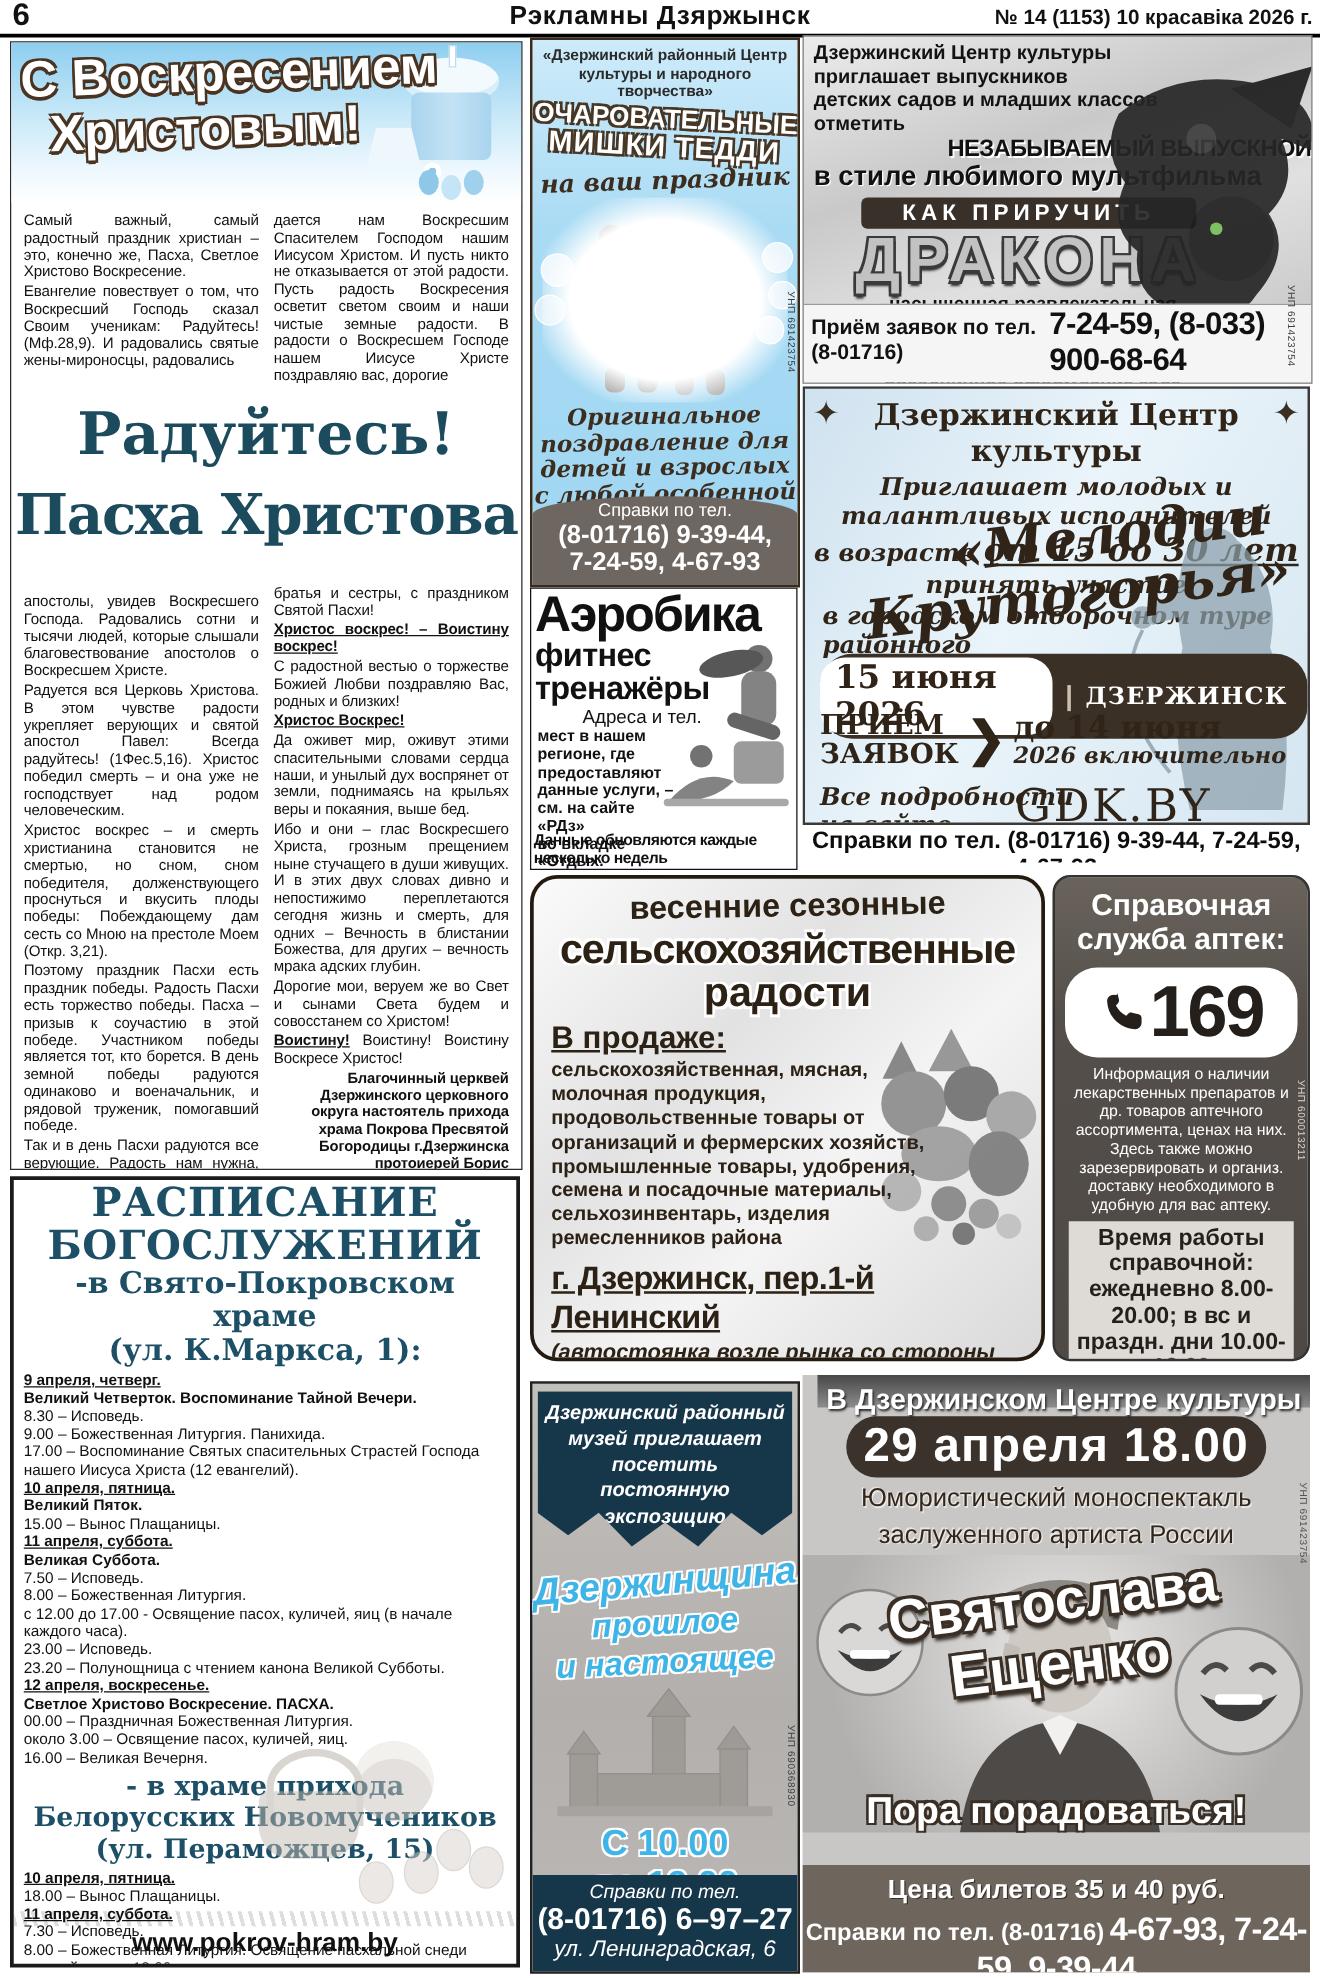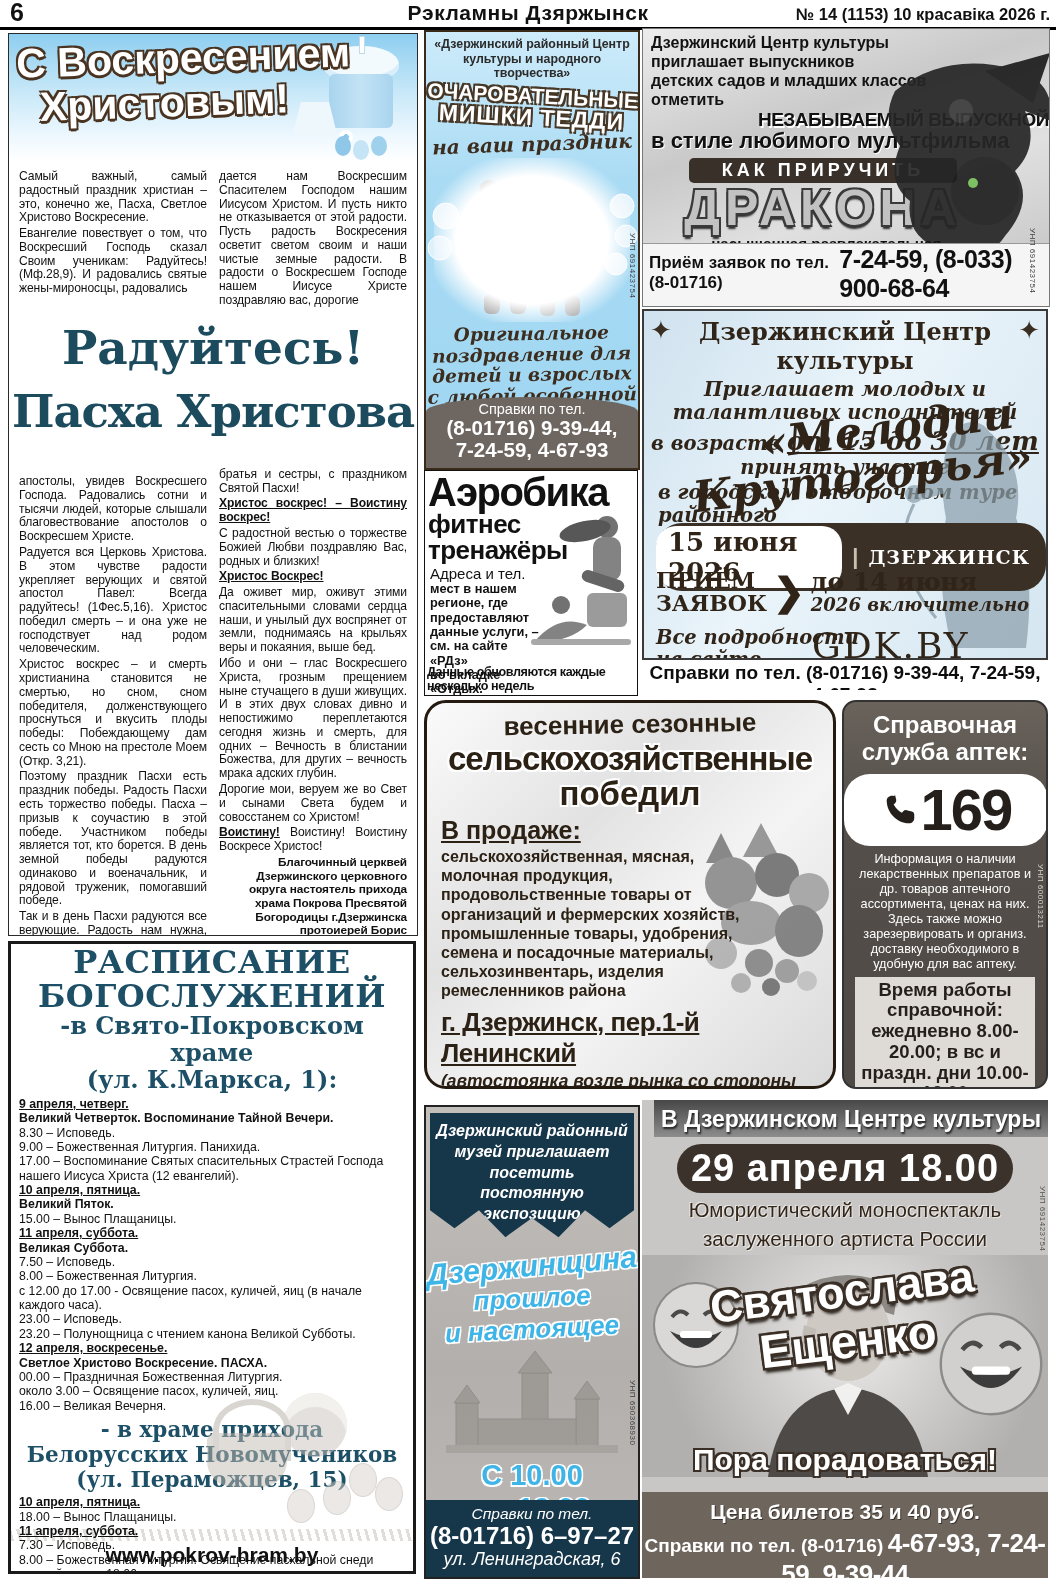--- a/index.html
+++ b/index.html
@@ -65,21 +65,21 @@
   .td-blob{position:absolute;left:8px;top:2px;width:196px;height:164px;background:radial-gradient(ellipse at center,#ffffff 55%,rgba(255,255,255,0) 78%);}
   .td-body{font-family:"DejaVu Serif",serif;font-style:italic;font-weight:bold;font-size:18.5px;color:#3c2d1f;text-align:center;line-height:1.12;transform:rotate(-1deg);}
   .td-foot{position:absolute;left:0;right:0;bottom:0;background:#6e6660;color:#fff;text-align:center;padding:4px 0 6px;border-radius:55% 55% 0 0/16px 16px 0 0;}
   .td-foot .l{font-size:14.5px;}
   .td-foot .p{font-size:20.5px;font-weight:bold;line-height:1.1;}
   .unp-v{position:absolute;right:1px;top:46%;writing-mode:vertical-rl;font-size:8px;color:#3f3f3f;letter-spacing:.5px;z-index:5;}
   
   .aero{left:424px;top:470px;width:212px;height:224px;border:1.5px solid #111;background:#fff;overflow:hidden;}
   .ae-title{font-weight:bold;font-size:40px;letter-spacing:-1.5px;line-height:.95;padding:2px 0 0 3px;}
   .ae-sub{font-weight:bold;font-size:26px;line-height:1;padding-left:3px;letter-spacing:-.5px;}
-  .ae-l1{font-size:15px;padding-left:5px;margin-top:2px;}
+  .ae-l1{font-size:15px;padding-left:5px;margin-top:2px;margin-left:36px;}
   .ae-lines{font-weight:bold;font-size:12.8px;line-height:1.12;padding-left:5px;white-space:pre-line;width:118px;}
   .ae-foot{position:absolute;left:2px;right:2px;bottom:2px;font-weight:bold;font-size:12.6px;letter-spacing:-.4px;}
   .ae-photo{position:absolute;right:0;top:38px;width:108px;height:152px;opacity:.85;}
   
   .fair{left:424px;top:700px;width:412px;height:389px;border:3px solid #241a10;border-radius:22px;overflow:hidden;color:#2c2115;
      background:linear-gradient(135deg,#fbfbfb,#e2e2e2 35%,#f4f4f4 60%,#d9d9d9);box-sizing:border-box;}
   .fa-top{font-weight:bold;font-size:26px;text-align:center;margin-top:6px;transform:rotate(-1deg);}
   .fa-t1{font-weight:bold;font-size:33px;text-align:center;letter-spacing:-1px;line-height:1;margin-top:2px;
      text-shadow:2px 2px 0 #fff,-2px -2px 0 #fff,2px -2px 0 #fff,-2px 2px 0 #fff;}
   .fa-t2{font-weight:bold;font-size:33px;text-align:center;line-height:1;margin-top:2px;
@@ -149,28 +149,28 @@
   .ml-priem .d2{font-family:"DejaVu Serif",serif;font-weight:bold;font-style:italic;font-size:18px;color:#2f2417;}
   .ml-det{position:absolute;left:12px;top:316px;font-family:"DejaVu Serif",serif;font-style:italic;font-weight:bold;font-size:19.5px;color:#2f2417;line-height:1.12;z-index:3;}
   .ml-site{position:absolute;left:168px;top:314px;font-family:"DejaVu Serif",serif;font-size:36px;color:#2f2417;letter-spacing:2px;z-index:3;}
   .ml-foot{position:absolute;left:0;right:0;bottom:0;height:28px;font-weight:bold;font-size:19px;color:#0d0d0d;padding-top:4px;text-align:center;}
   .ml-singer{position:absolute;right:0;bottom:0;width:170px;height:250px;opacity:.8;z-index:1;}
   .ml-orn{position:absolute;color:#3a2f22;z-index:2;font-size:26px;}
   
   .pha{left:842px;top:700px;width:206px;height:389px;border:2px solid #333;border-radius:14px;overflow:hidden;color:#fff;box-sizing:border-box;
      background:linear-gradient(180deg,#6a635c,#544f4a 30%,#4e4944);}
   .ph-title{font-weight:bold;font-size:24px;text-align:center;line-height:1.12;margin-top:10px;}
-  .ph-box{margin:8px auto 0;width:204px;height:72px;background:#fff;border-radius:26px;display:flex;align-items:center;justify-content:center;gap:2px;}
+  .ph-box{margin:8px auto 0;width:186px;height:72px;background:#fff;border-radius:26px;display:flex;align-items:center;justify-content:center;gap:2px;}
   .ph-num{font-weight:bold;font-size:58px;color:#241f1b;letter-spacing:-2px;line-height:1;}
   .ph-info{text-align:center;font-size:12.7px;line-height:1.18;padding:6px 8px 0;}
   .ph-hours{margin:5px auto 0;width:176px;background:#dedad6;color:#241f1b;text-align:center;font-weight:bold;font-size:18.5px;line-height:1.12;padding:3px 2px;}
   .pha .unp-v{color:#d9d6d2;top:42%;}
   
   .esh{left:642px;top:1100px;width:406px;height:478px;overflow:hidden;background:#c9c7c5;}
-  .es-hdr{height:37px;background:linear-gradient(180deg,#474747,#8d8d8d);color:#fff;font-weight:bold;font-size:23px;text-align:center;line-height:38px;text-shadow:1px 2px 2px #222;margin-left:12px;}
+  .es-hdr{height:26px;background:linear-gradient(180deg,#474747,#8d8d8d);color:#fff;font-weight:bold;font-size:23px;text-align:center;line-height:38px;text-shadow:1px 2px 2px #222;margin-left:12px;}
   .es-pill{margin:7px auto 0;width:336px;background:#3b332b;border-radius:30px;color:#fff;font-weight:bold;font-size:38px;text-align:center;padding:3px 0;letter-spacing:1px;}
   .es-sub{ text-align:center;font-weight:normal;font-size:20.5px;color:#32261a;line-height:1.18;margin-top:5px;
      text-shadow:1px 1px 0 #e8e6e4,-1px -1px 0 #e8e6e4;}
   .es-photo{position:relative;height:222px;margin-top:4px;background:radial-gradient(circle at 52% 38%,#eceae8,#b2b0ae 75%);}
   .es-name{position:absolute;left:0;right:0;top:14px;transform:rotate(-7deg);text-align:center;font-weight:bold;color:#fff;z-index:4;
      text-shadow:2.5px 2.5px 0 #3a2f26,-2.5px -2.5px 0 #3a2f26,2.5px -2.5px 0 #3a2f26,-2.5px 2.5px 0 #3a2f26,0 5px 3px #2a241e;}
   .es-name .n1{font-size:45px;line-height:1;}
   .es-name .n2{font-size:47px;line-height:1;margin-top:4px;}
   .es-slogan{position:absolute;left:0;right:0;bottom:0;text-align:center;font-weight:bold;font-size:30px;color:#fff;z-index:4;
      text-shadow:2px 2px 0 #3a2f26,-2px -2px 0 #3a2f26,2px -2px 0 #3a2f26,-2px 2px 0 #3a2f26;}
@@ -382,21 +382,21 @@
         <circle cx="40" cy="130" r="16" fill="#b0b0b0"></circle>
         <circle cx="78" cy="140" r="14" fill="#858585"></circle>
         <circle cx="106" cy="148" r="12" fill="#989898"></circle>
         <circle cx="126" cy="158" r="10" fill="#c0c0c0"></circle>
         <circle cx="90" cy="164" r="9" fill="#6f6f6f"></circle>
         <circle cx="60" cy="160" r="10" fill="#aaa"></circle>
       </svg>
     </div>
     <div class="fa-top">весенние сезонные</div>
     <div class="fa-t1">сельскохозяйственные</div>
-    <div class="fa-t2">победил</div>
+    <div class="fa-t2">радости</div>
     <div class="fa-sale">В продаже:</div>
     <div class="fa-text">сельскохозяйственная, мясная, молочная продукция, продовольственные товары от организаций и фермерских хозяйств, промышленные товары, удобрения, семена и посадочные материалы, сельхозинвентарь, изделия ремесленников района</div>
     <div class="fa-loc">г. Дзержинск, пер.1-й Ленинский</div>
     <div class="fa-note">(автостоянка возле рынка со стороны банкомата ОАО «Белагропромбанк»)</div>
 
   </div>
 
   <div class="abs mus">
     <div class="mu-banner">Дзержинский районный музей приглашает посетить постоянную экспозицию</div>
     <div class="mu-title">Дзержинщина:</div>

